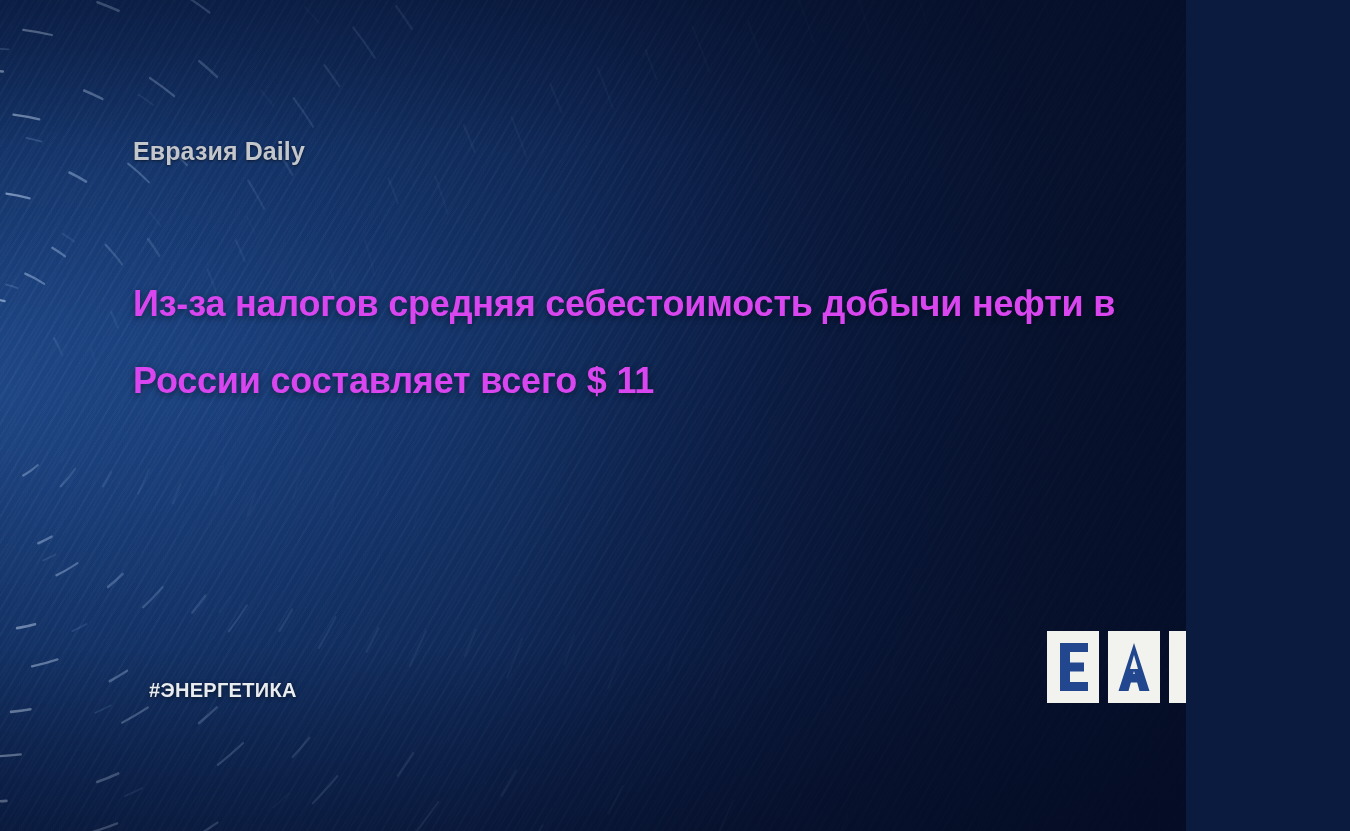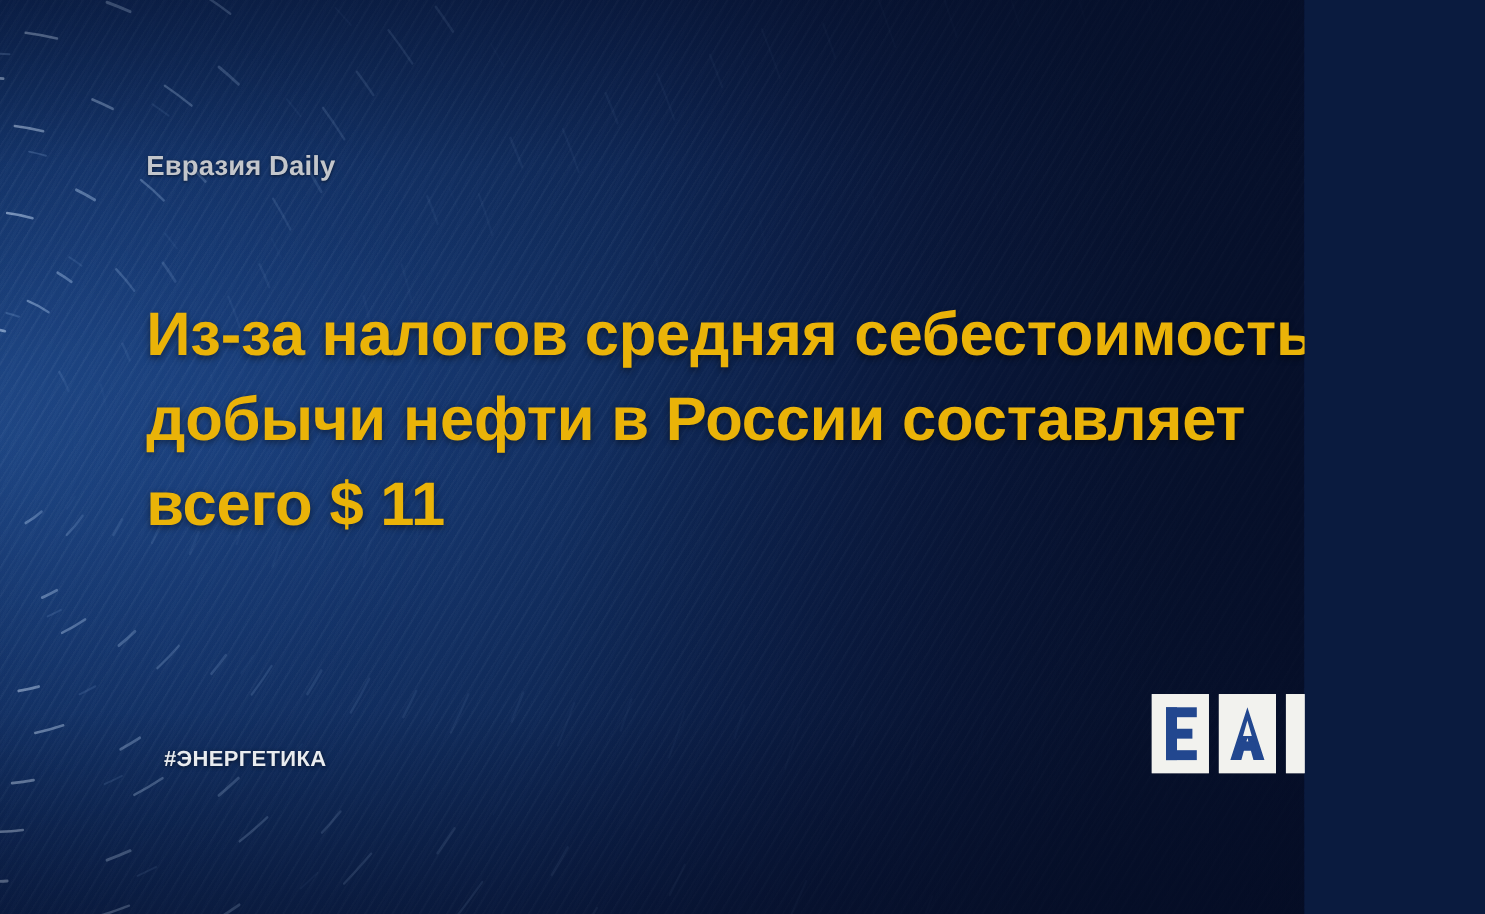--- a/index.html
+++ b/index.html
@@ -67,22 +67,22 @@
     letter-spacing:0.1px;
     color:#c3c6cb;
     text-shadow:0 1px 3px rgba(0,0,0,.55);
     white-space:nowrap;
   }
 
   .headline {
     position:absolute;
     left:133px; top:265px;
     width:1070px;
-    color:#eab308;
-    font-size:56px;
+    color:#d946ef;
+    font-size:36px;
     font-weight:bold;
     line-height:77px;
     letter-spacing:-0.2px;
     text-shadow:0 2px 7px rgba(0,0,0,.45);
   }
 
   .category {
     position:absolute;
     left:149px; top:679px;
     font-size:20px;

